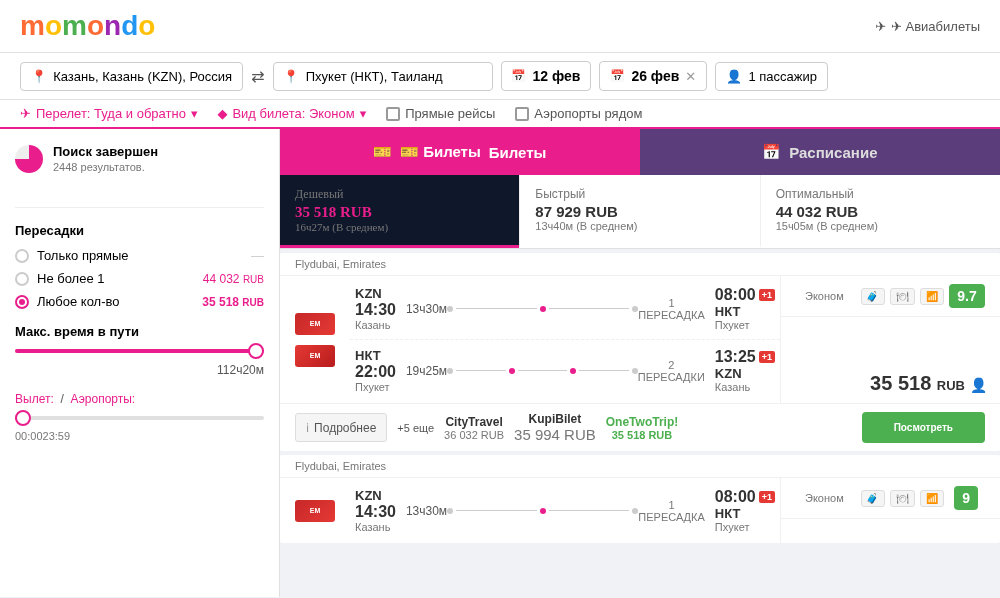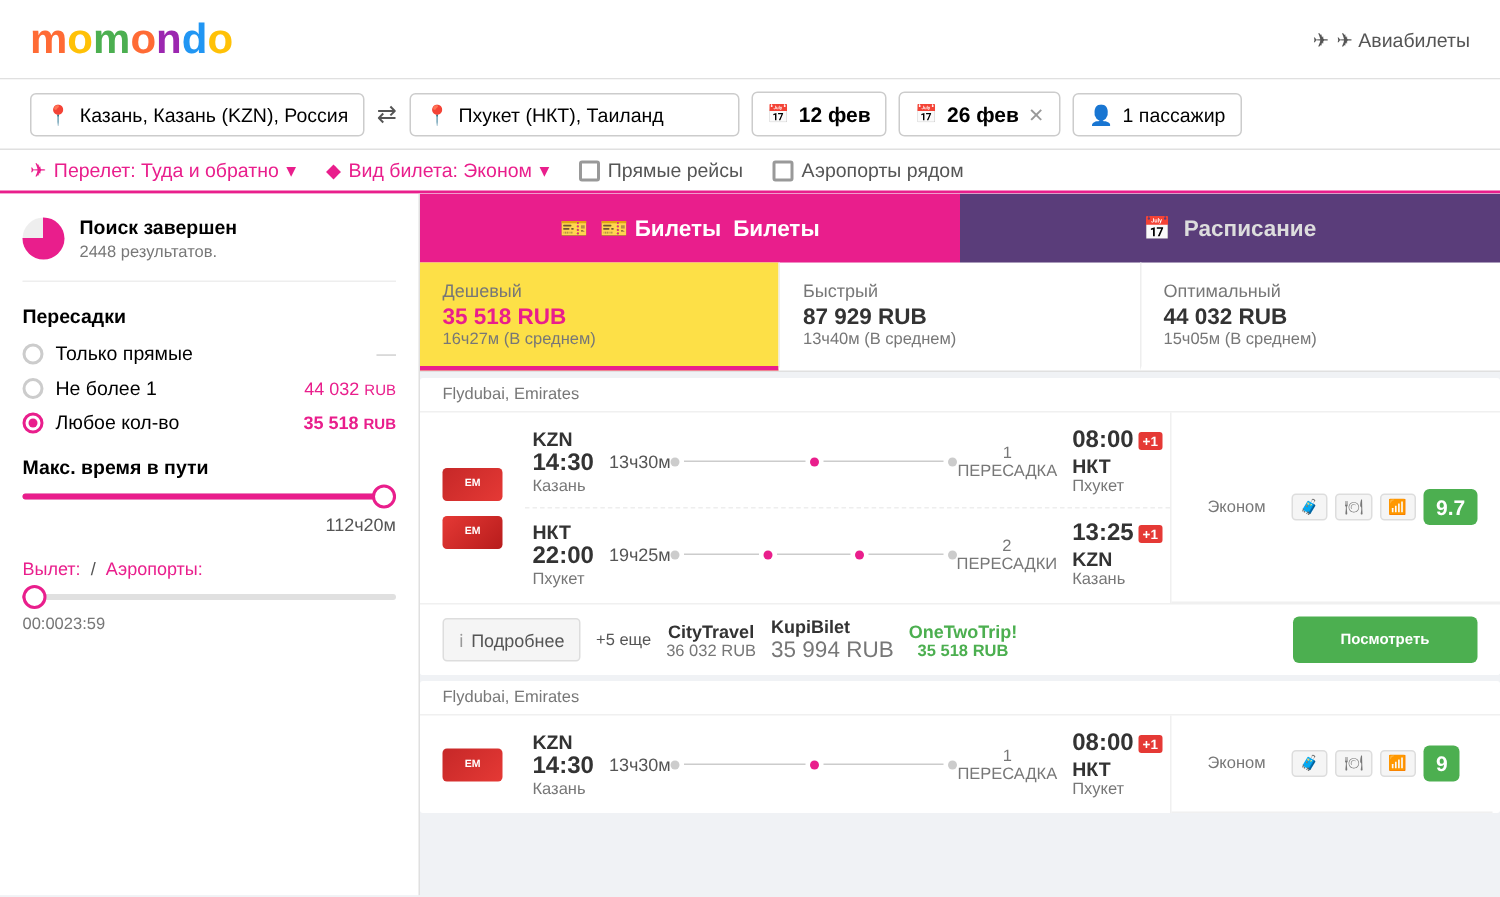--- a/index.html
+++ b/index.html
@@ -122,21 +122,21 @@
       border-right: 1px solid #e0e0e0;
       padding: 15px;
       flex-shrink: 0;
       overflow-y: auto;
     }
     .search-status {
       display: flex;
       align-items: center;
       gap: 10px;
       margin-bottom: 15px;
-      padding-bottom: 13px;
+      padding-bottom: 33px;
       border-bottom: 1px solid #eee;
     }
     .spinner {
       width: 28px; height: 28px;
       border-radius: 50%;
       background: conic-gradient(#e91e8c 0deg 270deg, #eee 270deg 360deg);
     }
     .search-status-text { font-size: 13px; }
     .search-status-text strong { display: block; font-weight: bold; }
     .search-status-text span { color: #777; font-size: 11px; }
@@ -240,21 +240,21 @@
       background: #fff;
       border-bottom: 1px solid #e0e0e0;
       margin-bottom: 4px;
     }
     .sort-option {
       flex: 1;
       padding: 12px 15px;
       cursor: pointer;
       border-bottom: 3px solid transparent;
     }
-    .sort-option.active-cheap { border-bottom-color: #e91e8c; background: #fde047; }
+    .sort-option.active-cheap { border-bottom-color: #e91e8c; background: #0f172a; font-family: Liberation Serif, serif; }
     .sort-option-label { font-size: 12px; color: #777; margin-bottom: 2px; }
     .sort-option-price { font-size: 15px; font-weight: bold; color: #333; }
     .sort-option-time { font-size: 11px; color: #777; }
     .sort-option-price.pink { color: #e91e8c; }
 
     
     .flight-card {
       background: #fff;
       margin-bottom: 4px;
       border-radius: 2px;
@@ -328,21 +328,21 @@
       color: #fff;
       font-size: 9px;
       padding: 1px 3px;
       border-radius: 2px;
       font-weight: bold;
     }
 
     .card-right {
       width: 220px;
       display: flex;
-      flex-direction: row;
+      flex-direction: column;
       border-left: 1px solid #f0f0f0;
     }
     .amenities {
       padding: 8px 12px;
       display: flex;
       gap: 5px;
       align-items: center;
       font-size: 11px;
       color: #777;
       border-bottom: 1px solid #f0f0f0;
@@ -646,21 +646,21 @@
           <span style="color:#999;">ℹ</span>
           <span>Подробнее</span>
         </button>
         <div style="display:flex;flex-direction:column;align-items:center;cursor:pointer;">
           <span style="font-size:11px;color:#555;">+5 еще</span>
         </div>
         <div style="text-align:center;cursor:pointer;">
           <div style="font-size:12px;color:#333;font-weight:bold;">CityTravel</div>
           <div style="font-size:11px;color:#777;">36 032 RUB</div>
         </div>
-        <div style="text-align:left;cursor:pointer;">
+        <div style="text-align:center;cursor:pointer;">
           <div style="font-size:12px;color:#333;font-weight:bold;">KupiBilet</div>
           <div style="font-size:15px;color:#777;">35 994 RUB</div>
         </div>
         <div style="text-align:center;cursor:pointer;">
           <div style="font-size:12px;color:#4caf50;font-weight:bold;">OneTwoTrip!</div>
           <div style="font-size:11px;color:#4caf50;font-weight:bold;">35 518 RUB</div>
         </div>
         <button class="view-btn">Посмотреть</button>
       </div>
     </div>

